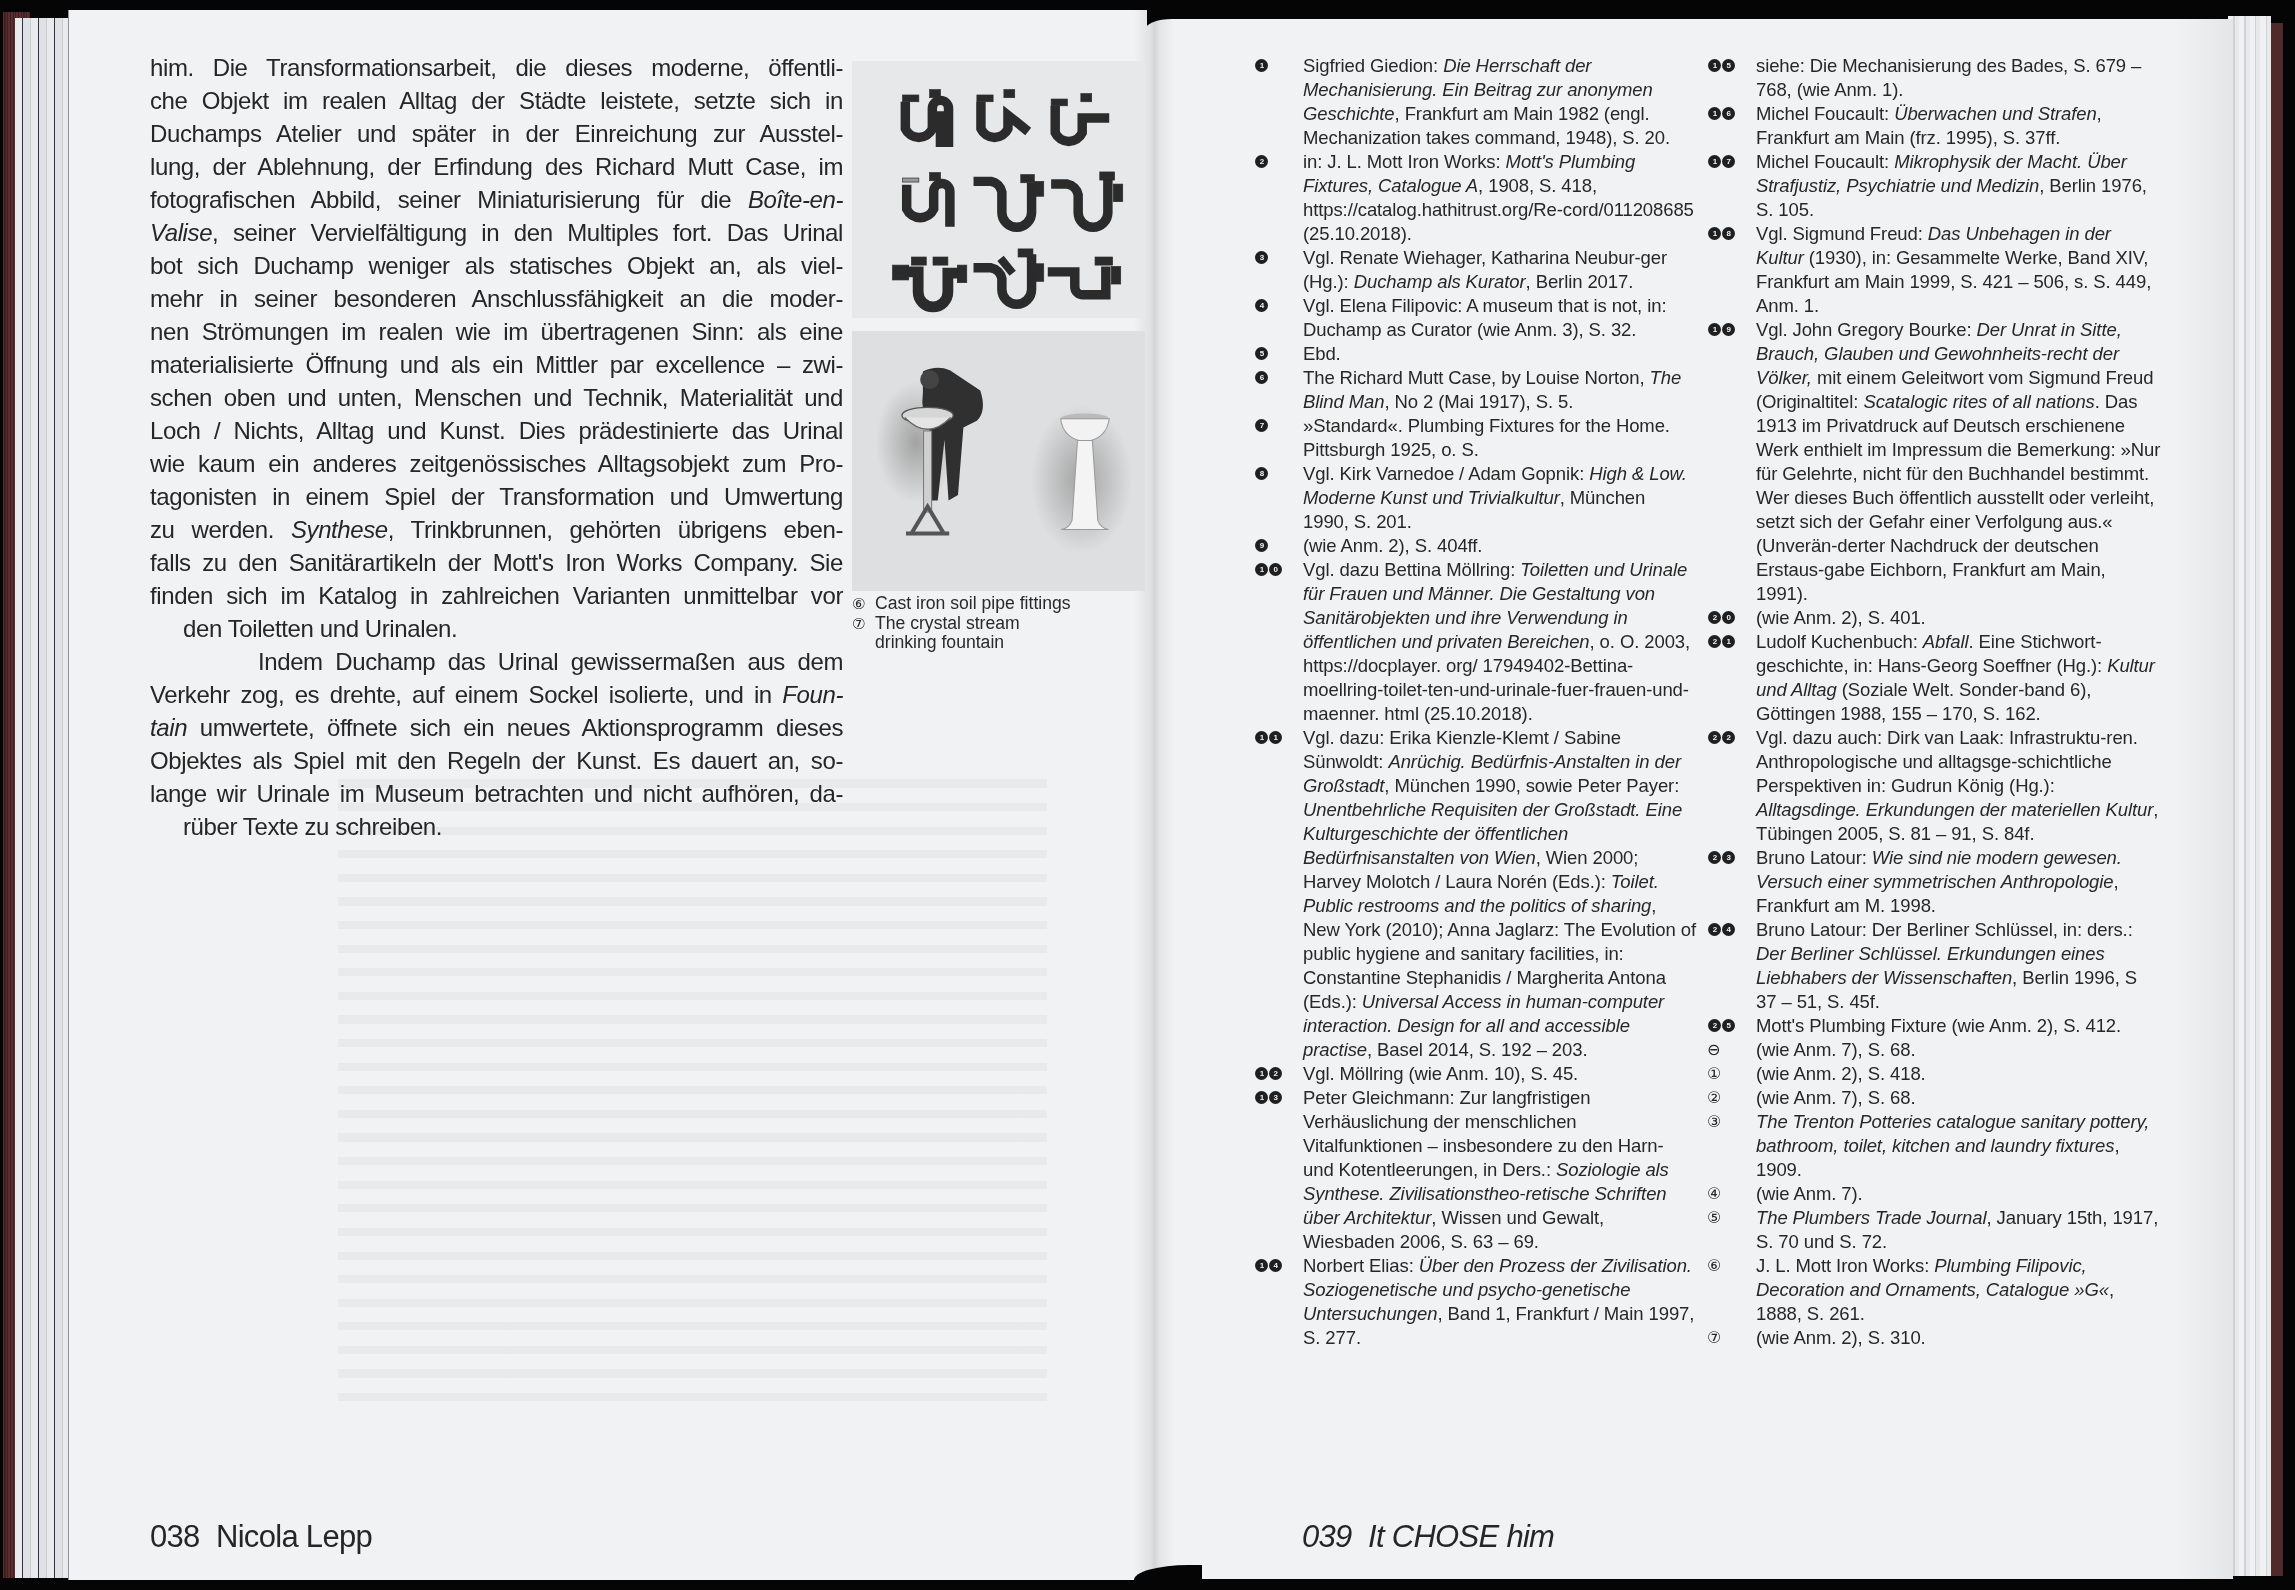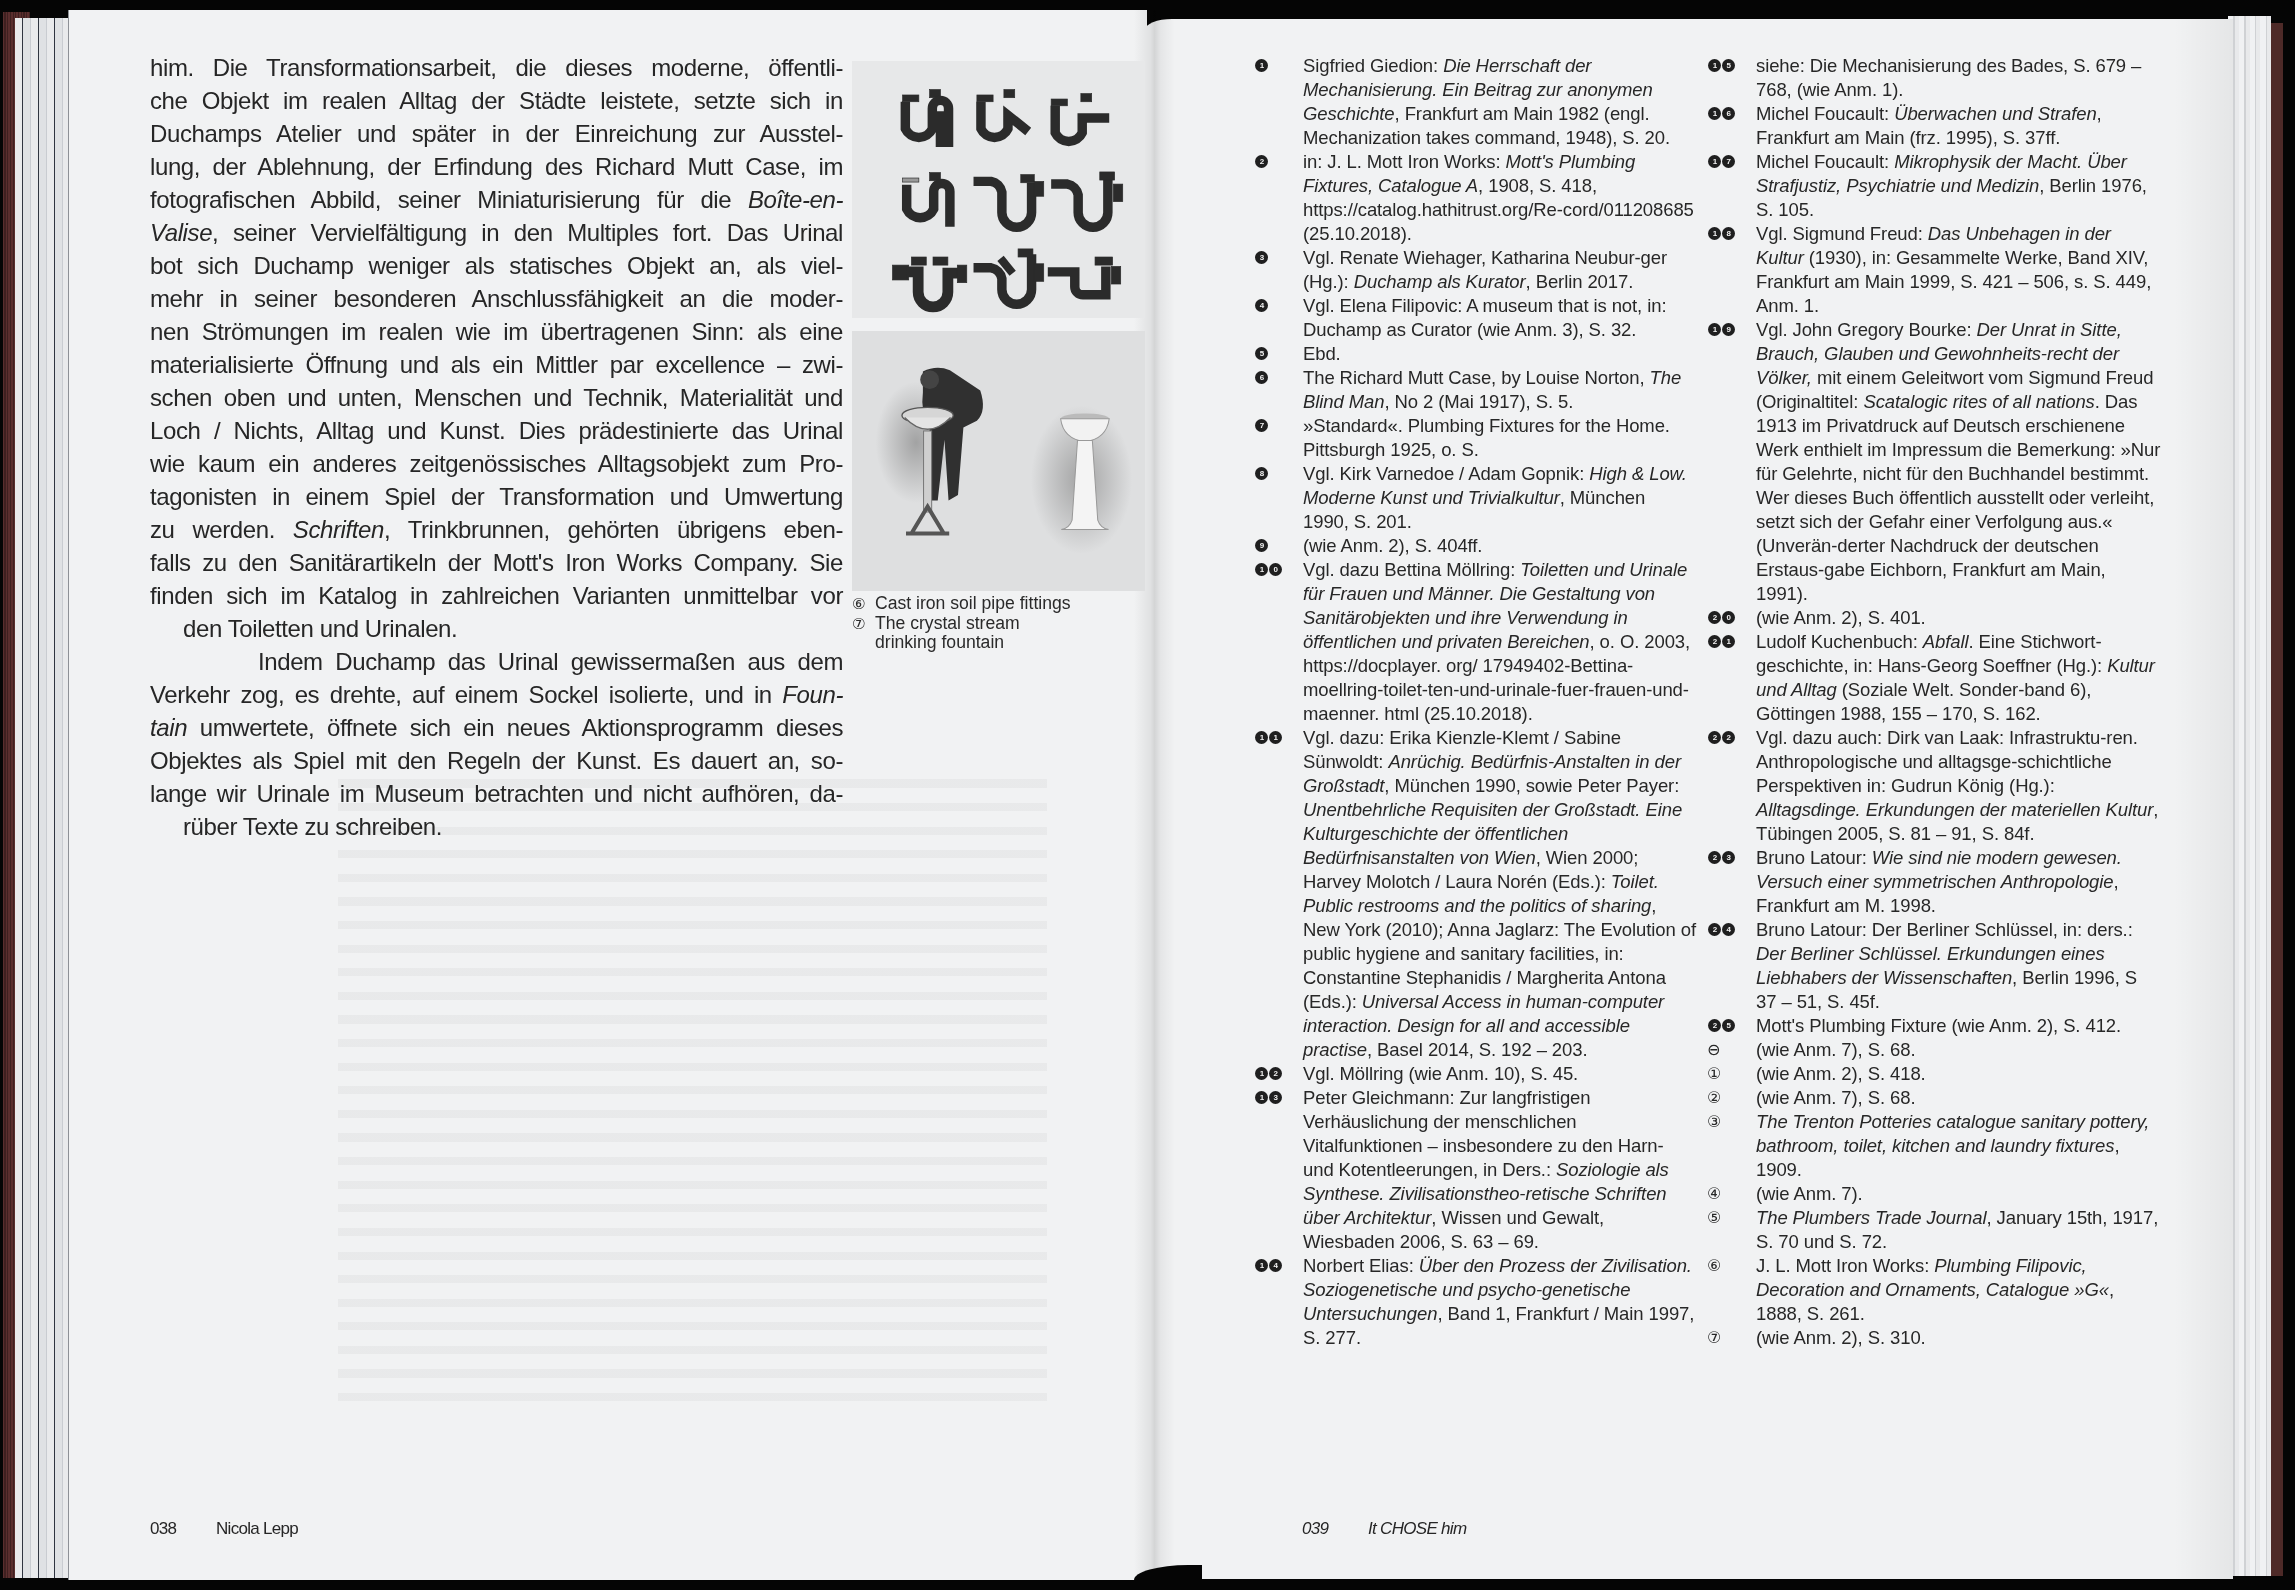--- a/index.html
+++ b/index.html
@@ -54,21 +54,21 @@
   .notes-col2 { left: 1703px; top: 54px; width: 459px; }
   .note { display: flex; align-items: flex-start; }
   .marker { flex: none; width: 53px; height: 23.6px; display: flex; align-items: center; }
   .badge { display: inline-flex; width: 13px; height: 13px; border-radius: 50%; background: #1f1f1f; color: #f1f1f1;
     font-size: 8px; font-weight: bold; align-items: center; justify-content: center; margin-left: 5.4px; }
   .badge + .badge { margin-left: 0.7px; }
   .note-text { flex: 1; }
   .note-text span { white-space: normal; }
 
   
-  .footer { position: absolute; top: 1519px; font-size: 17px; letter-spacing: -0.7px; color: #262626; }
+  .footer { position: absolute; top: 1519px; font-size: 31px; letter-spacing: -0.7px; color: #262626; }
   .footer .num { display: inline-block; width: 50px; margin-right: 16px; }
   .footer-left { left: 150px; }
   .footer-right { left: 1302px; font-style: italic; }
 </style>
 </head>
 <body>
 
 <div class="cover-left"></div>
 <div class="stack-left"></div>
 <div class="cover-right"></div>
@@ -88,21 +88,21 @@
   <span class="line"><span>fotografischen Abbild, seiner Miniaturisierung für die </span><em>Boîte-en-</em></span>
   <span class="line"><em>Valise</em><span>, seiner Vervielfältigung in den Multiples fort. Das Urinal</span></span>
   <span class="line">bot sich Duchamp weniger als statisches Objekt an, als viel-</span>
   <span class="line">mehr in seiner besonderen Anschlussfähigkeit an die moder-</span>
   <span class="line">nen Strömungen im realen wie im übertragenen Sinn: als eine</span>
   <span class="line">materialisierte Öffnung und als ein Mittler par excellence – zwi-</span>
   <span class="line">schen oben und unten, Menschen und Technik, Materialität und</span>
   <span class="line">Loch / Nichts, Alltag und Kunst. Dies prädestinierte das Urinal</span>
   <span class="line">wie kaum ein anderes zeitgenössisches Alltagsobjekt zum Pro-</span>
   <span class="line">tagonisten in einem Spiel der Transformation und Umwertung</span>
-  <span class="line"><span>zu werden. </span><em>Schriften</em><span>, Trinkbrunnen, gehörten übrigens eben-</span></span>
+  <span class="line"><span>zu werden. </span><em>Synthese</em><span>, Trinkbrunnen, gehörten übrigens eben-</span></span>
   <span class="line">falls zu den Sanitärartikeln der Mott's Iron Works Company. Sie</span>
   <span class="line">finden sich im Katalog in zahlreichen Varianten unmittelbar vor</span>
   <span class="line last">den Toiletten und Urinalen.</span>
   <span class="line indent">Indem Duchamp das Urinal gewissermaßen aus dem</span>
   <span class="line"><span>Verkehr zog, es drehte, auf einem Sockel isolierte, und in </span><em>Foun-</em></span>
   <span class="line"><em>tain</em><span> umwertete, öffnete sich ein neues Aktionsprogramm dieses</span></span>
   <span class="line">Objektes als Spiel mit den Regeln der Kunst. Es dauert an, so-</span>
   <span class="line">lange wir Urinale im Museum betrachten und nicht aufhören, da-</span>
   <span class="line last">rüber Texte zu schreiben.</span>
 </div>

